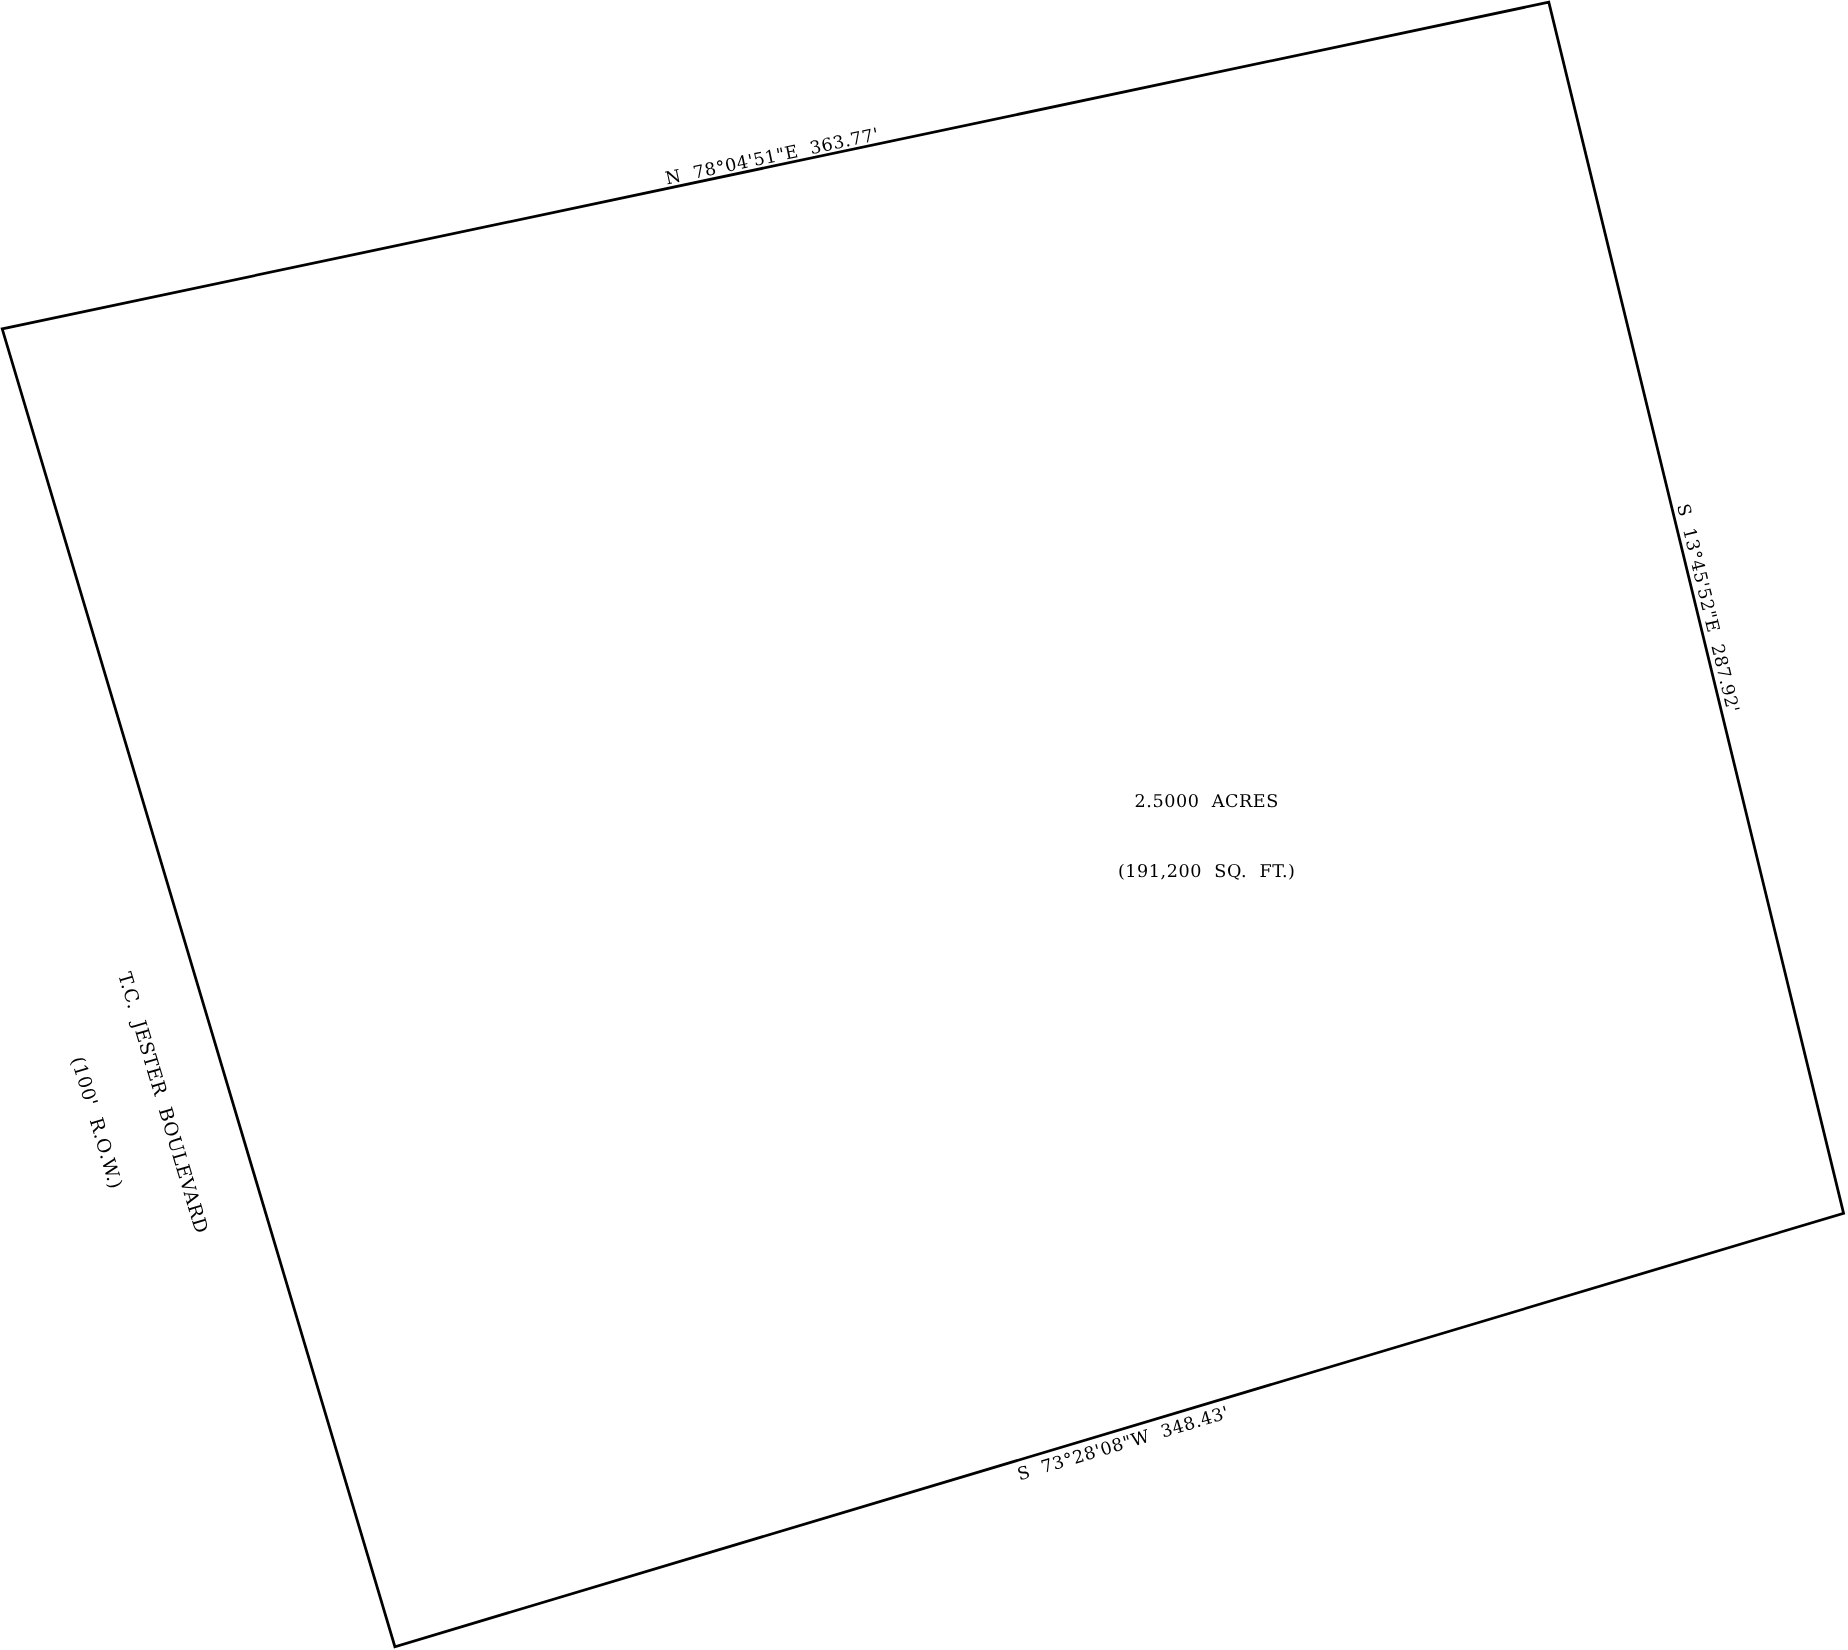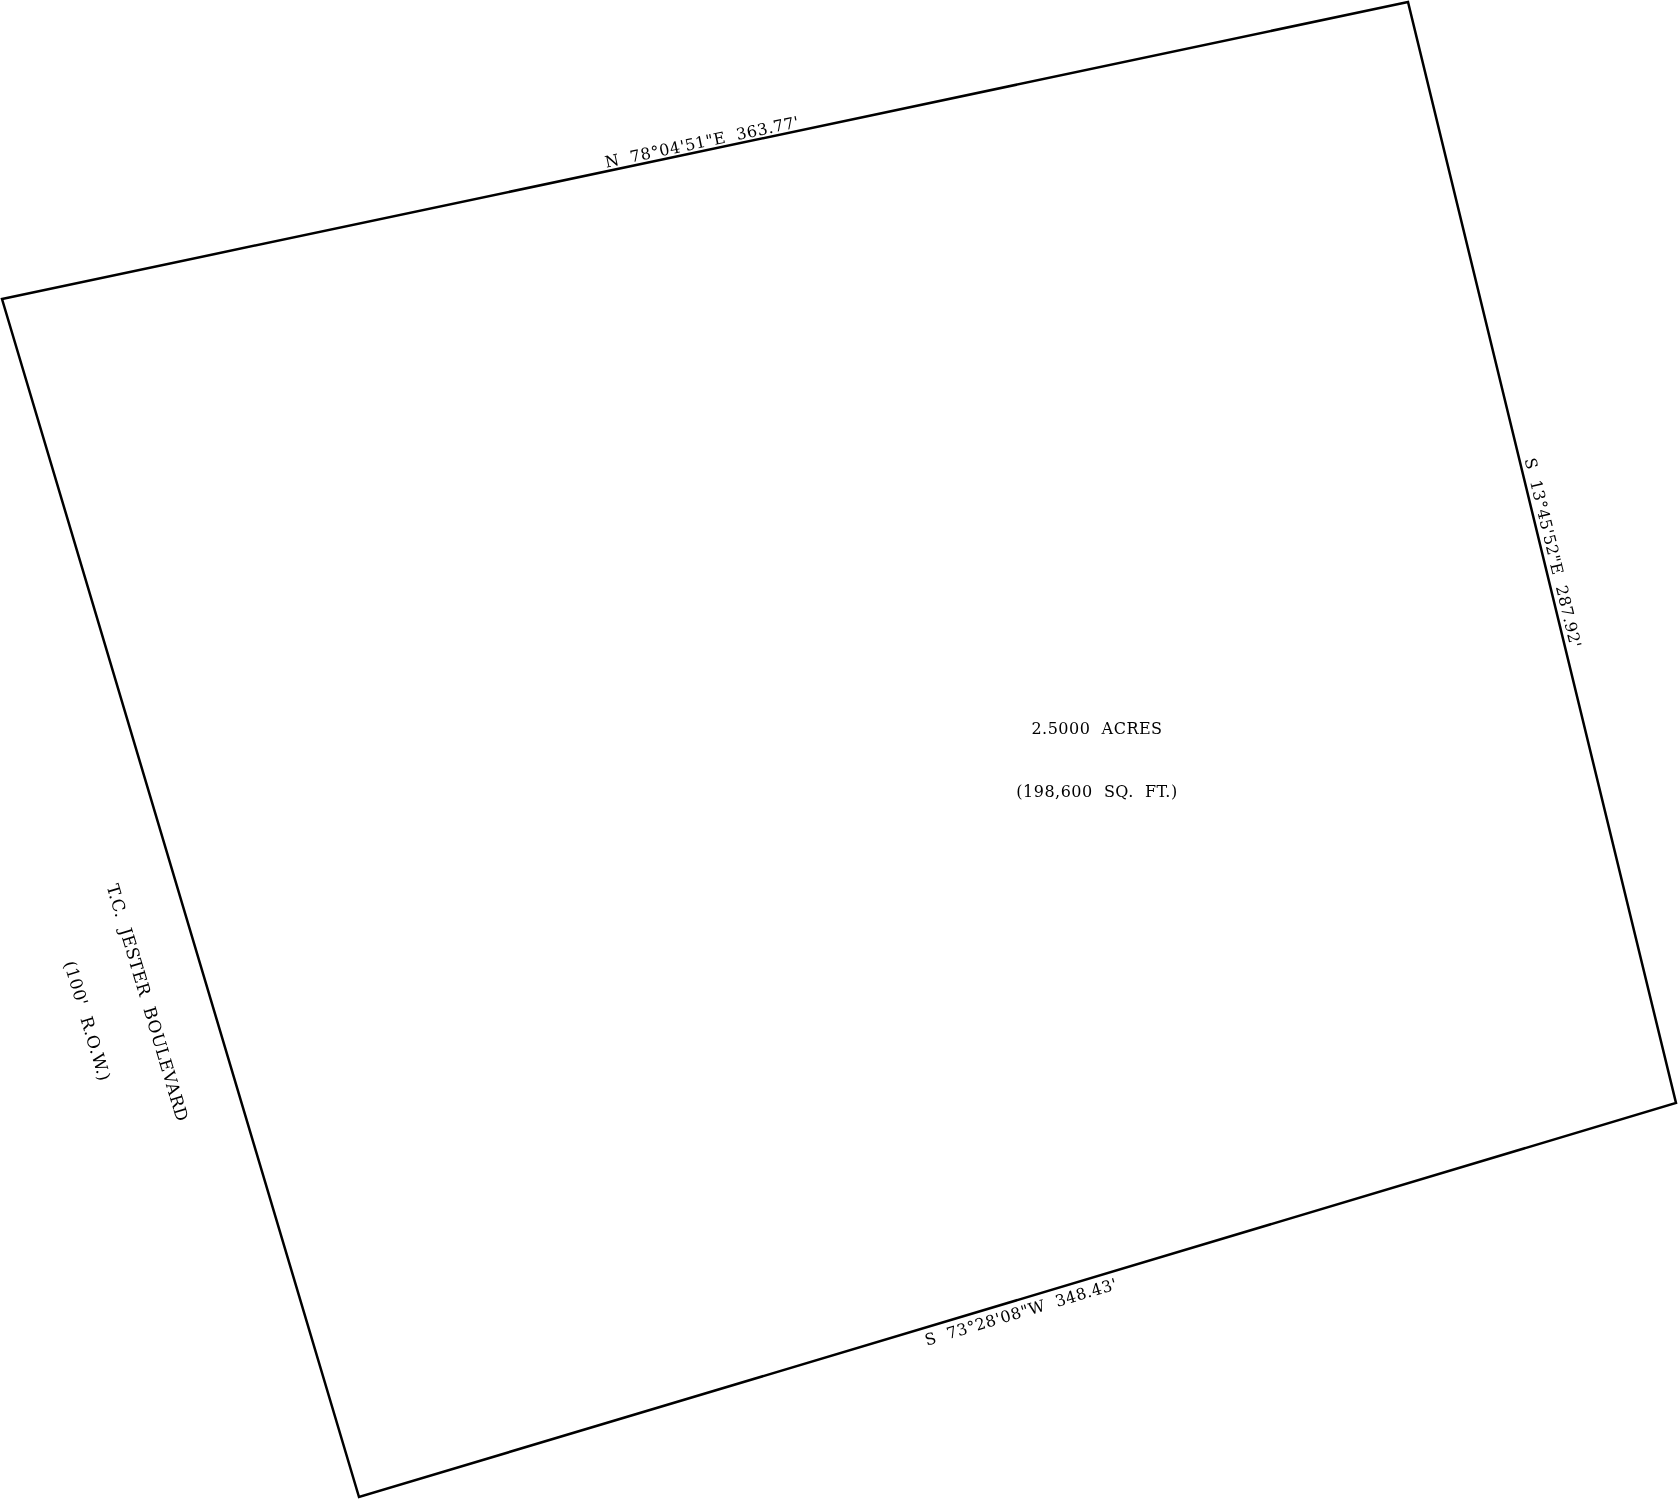--- a/index.html
+++ b/index.html
@@ -84,16 +84,16 @@
 
   <div class="label bearing-south">S  73°28'08"W  348.43'</div>
 
   <div class="label street-label">
     <div>T.C.  JESTER  BOULEVARD</div>
     <div>(100'  R.O.W.)</div>
   </div>
 
   <div class="label area-label">
     <div>2.5000  ACRES</div>
-    <div>(198,600  SQ.  FT.)</div>
+    <div>(191,200  SQ.  FT.)</div>
   </div>
 
 </div>
 
 </body></html>

